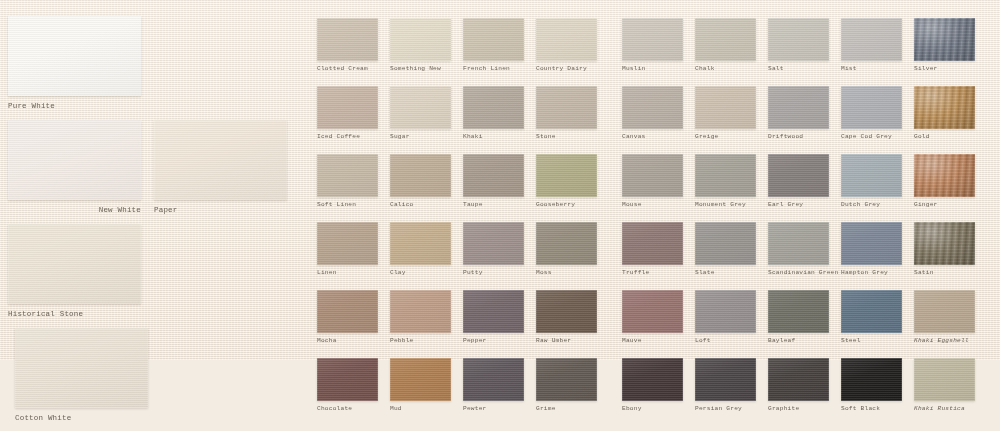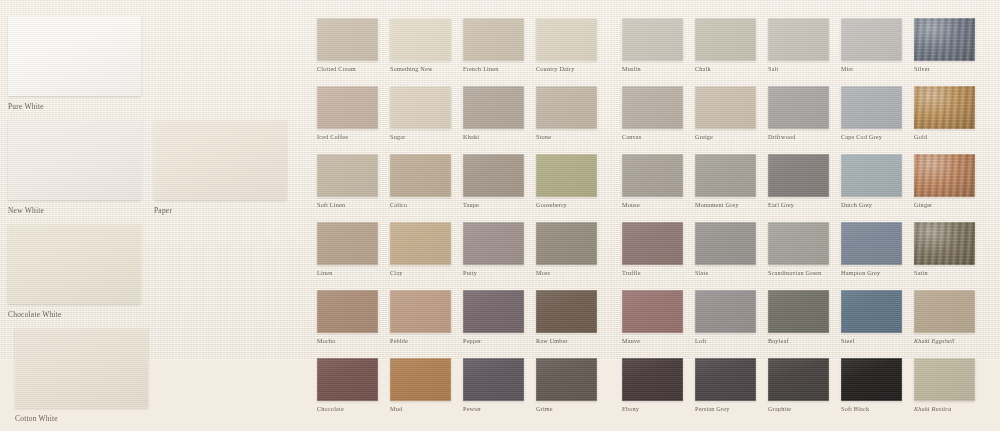--- a/index.html
+++ b/index.html
@@ -32,20 +32,21 @@
         rgba(205,193,178,0.20) 2px
       ),
       repeating-linear-gradient(
         90deg,
         rgba(255,255,255,0.30) 0px,
         rgba(255,255,255,0.30) 1px,
         rgba(208,196,181,0.13) 1px,
         rgba(208,196,181,0.13) 3px
       ),
       linear-gradient(180deg, #f6f0e8 0%, #f2ebe1 45%, #eee6da 100%);
+    font-family: Liberation Mono, monospace;
   }
 
   .panel {
     position: absolute;
     top: 0;
     height: 431px;
   }
   #panel-whites { left: 0px;   width: 305px; }
   #panel-neutrals { left: 305px; width: 305px; }
   #panel-greys  { left: 610px; width: 390px; }
@@ -150,31 +151,31 @@
 </head>
 <body>
 
 <div id="chart-sheet">
 
   <section class="panel" id="panel-whites">
       <div class="swatch-cell" style="left: 8px; top: 16px;">
         <div class="swatch-chip" title="Pure White" style="background-color: rgb(251, 249, 245);"></div>
         <span class="swatch-label">Pure White</span>
       </div>
-      <div class="swatch-cell" style="left: 8px; top: 120px;">
+      <div class="swatch-cell" style="left: 8px; top: 120px; text-align: right;">
         <div class="swatch-chip" title="New White" style="background-color: rgb(244, 237, 232);"></div>
         <span class="swatch-label">New White</span>
       </div>
       <div class="swatch-cell" style="left: 154px; top: 120px;">
         <div class="swatch-chip" title="Paper" style="background-color: rgb(240, 231, 218);"></div>
         <span class="swatch-label">Paper</span>
       </div>
       <div class="swatch-cell" style="left: 8px; top: 224px;">
         <div class="swatch-chip" title="Historical White" style="background-color: rgb(236, 229, 214);"></div>
-        <span class="swatch-label">Chocolate White</span>
+        <span class="swatch-label">Historical Stone</span>
       </div>
       <div class="swatch-cell" style="left: 15px; top: 328px;">
         <div class="swatch-chip" title="Cotton White" style="background-color: rgb(235, 227, 213);"></div>
         <span class="swatch-label">Cotton White</span>
       </div>
     </section>
   <section class="panel" id="panel-neutrals">
       <div class="swatch-cell" style="left: 12px; top: 18px;">
         <div class="swatch-chip" title="Clotted Cream" style="background-color: rgb(205, 193, 176);"></div>
         <span class="swatch-label">Clotted Cream</span>

